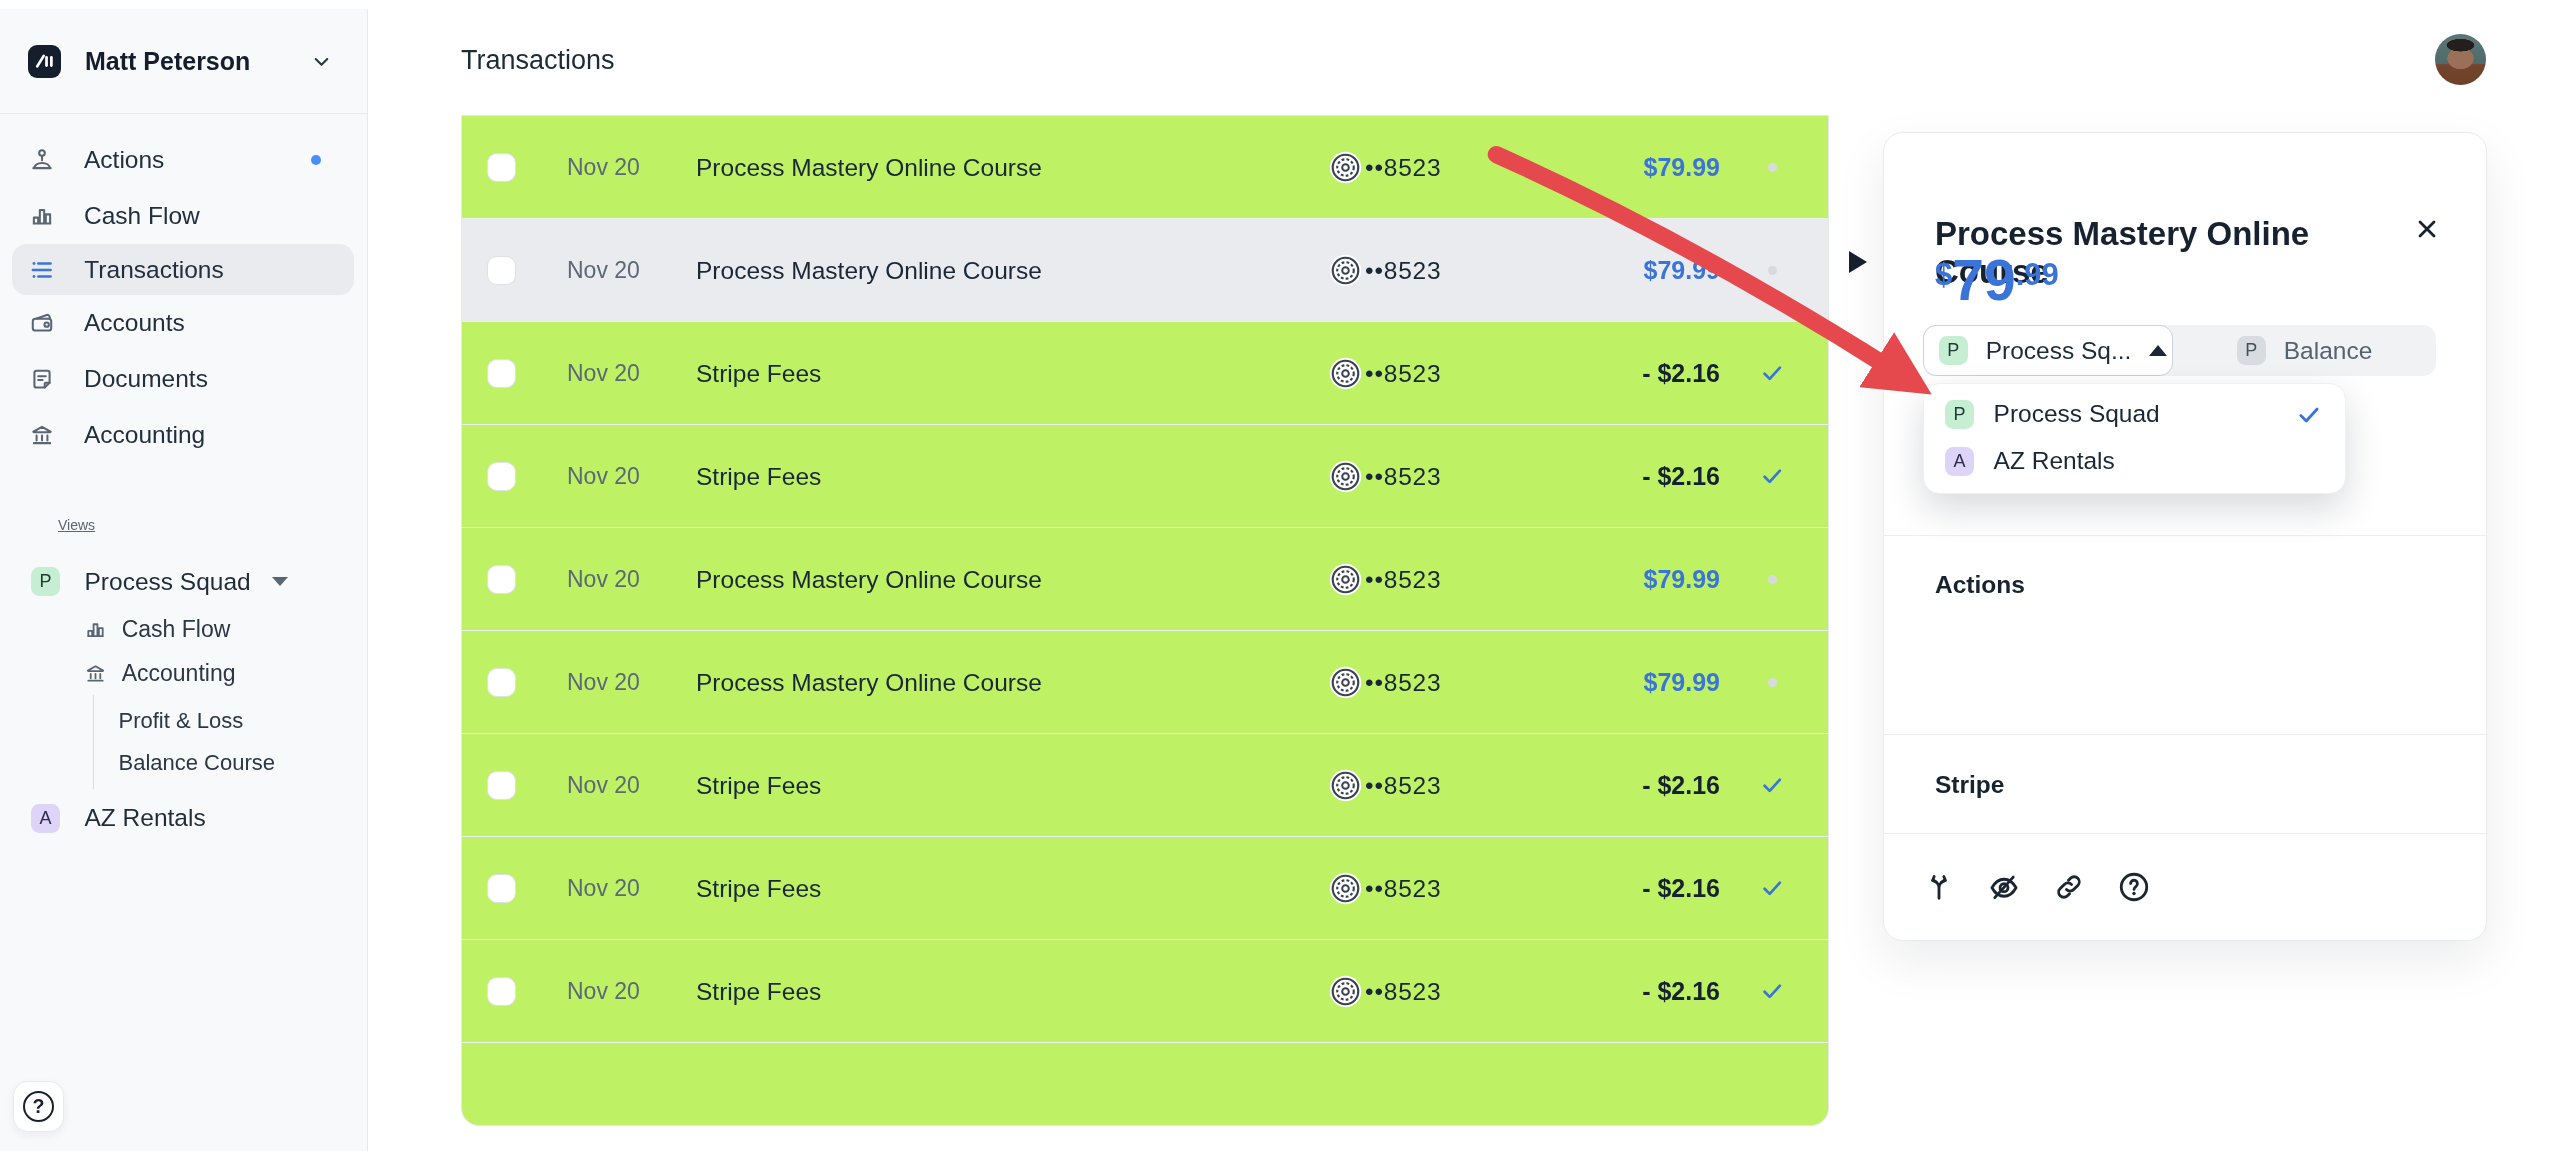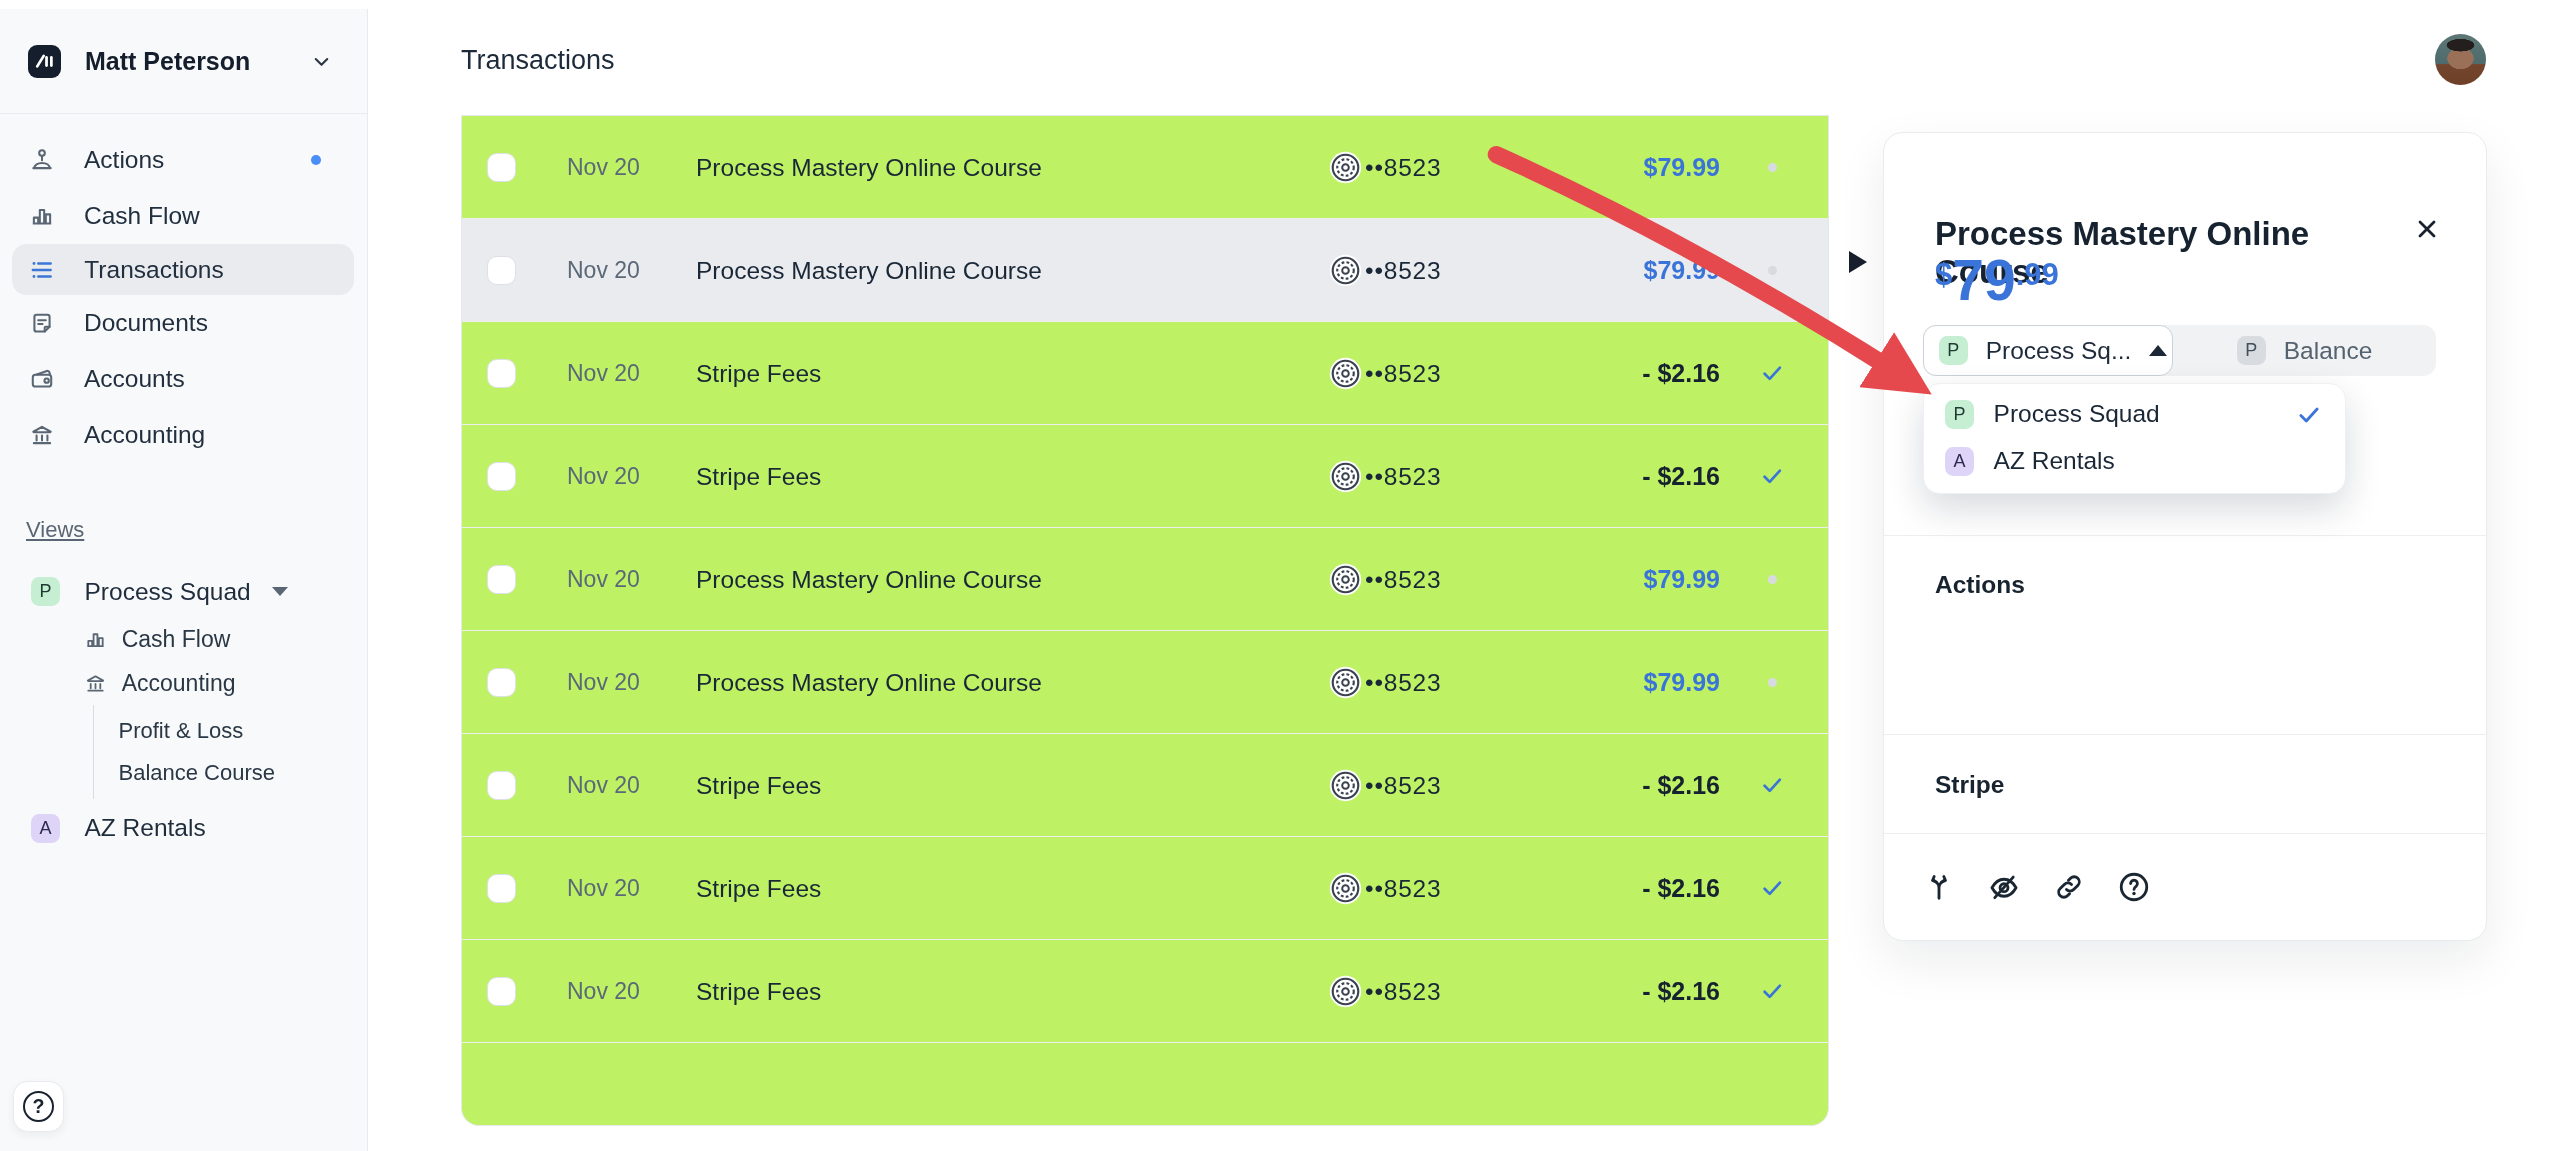--- a/index.html
+++ b/index.html
@@ -15,21 +15,21 @@
   .sb-chev { position:absolute; right:34px; top:41px; }
   .nav { position:absolute; top:123px; left:0; width:100%; }
   .nav-item { position:relative; height:56px; display:flex; align-items:center; padding-left:29px; cursor:pointer; }
   .nav-item .ic { width:26px; height:26px; margin-right:29px; flex:none; }
   .nav-item .lbl { font-size:24.5px; color:#222f3f; }
   .nav-item.active { background:#e9ebee; border-radius:14.7px; margin:0 13px 0 12.3px; padding-left:17px; height:51px; }
   .nav-item.active .ic { margin-right:29px; }
   .blue-dot { position:absolute; right:46px; top:50%; margin-top:-4.9px; width:9.8px; height:9.8px; border-radius:50%; background:#4b8ef7; }
 
   .views { position:absolute; top:508px; left:0; width:100%; }
-  .views-label { padding-left:26px; font-size:22px; color:#5a6673; margin-bottom:23px;text-decoration:underline; }
+  .views-label { padding-left:58px; font-size:14px; color:#5a6673; margin-bottom:23px;text-decoration:underline; }
   .ws-row { position:relative; height:51px; display:flex; align-items:center; padding-left:31px; cursor:pointer; }
   .badge { width:29px; height:29px; border-radius:8.2px; display:flex; align-items:center; justify-content:center; font-size:18px; font-weight:500; color:#1f3a33; flex:none; }
   .badge.green { background:#c5eed3; }
   .badge.purple { background:#ddd4f8; color:#2d2a4d; }
   .badge.gray { background:#d8dce1; color:#424e5b; }
   .ws-row .lbl { font-size:24.5px; color:#1f2c3c; margin-left:24.5px; }
   .tri-down { width:0; height:0; border-left:8.2px solid transparent; border-right:8.2px solid transparent; border-top:9.8px solid #5a6673; margin-left:21px; }
   .sub-row { height:44px; display:flex; align-items:center; padding-left:84px; cursor:pointer; }
   .sub-row .ic { width:23px; height:23px; margin-right:14.7px; flex:none; }
   .sub-row .lbl { font-size:23px; color:#2a3745; }
@@ -162,32 +162,32 @@
           <circle cx="4.6" cy="6" r="1.3" fill="#3b76d8"></circle>
           <path d="M8.5 6 H20" stroke="#3b76d8" stroke-width="2.2" stroke-linecap="round"></path>
           <path d="M3.5 12 H20" stroke="#3b76d8" stroke-width="2.2" stroke-linecap="round"></path>
           <circle cx="4.6" cy="18" r="1.3" fill="#3b76d8"></circle>
           <path d="M8.5 18 H20" stroke="#3b76d8" stroke-width="2.2" stroke-linecap="round"></path>
         </svg>
         <span class="lbl">Transactions</span>
       </div>
       <div class="nav-item">
         <svg class="ic" viewBox="0 0 24 24">
-          <path d="M5 6.4 a2 2 0 0 1 2-2 h10 a2 2 0 0 1 2 2 v9 l-4.5 4.5 h-7.5 a2 2 0 0 1-2-2 z" fill="none" stroke="#5a6673" stroke-width="1.9" stroke-linejoin="round"></path>
-          <path d="M19 15.4 h-3.5 a1 1 0 0 0-1 1 v3.5 M8.5 9.5 h7 M8.5 13 h4" fill="none" stroke="#5a6673" stroke-width="1.9" stroke-linecap="round"></path>
-        </svg>
-        <span class="lbl">Documents</span>
-      </div>
-      <div class="nav-item">
-        <svg class="ic" viewBox="0 0 24 24">
           <rect x="3.5" y="8" width="17" height="11" rx="2.4" fill="none" stroke="#5a6673" stroke-width="1.9"></rect>
           <path d="M6.5 8 L16.5 4.6 a1.8 1.8 0 0 1 2.3 1.1 L19.5 8" fill="none" stroke="#5a6673" stroke-width="1.9" stroke-linejoin="round"></path>
           <circle cx="16.3" cy="13.5" r="2" fill="none" stroke="#5a6673" stroke-width="1.9"></circle>
         </svg>
         <span class="lbl">Accounts</span>
+      </div>
+      <div class="nav-item">
+        <svg class="ic" viewBox="0 0 24 24">
+          <path d="M5 6.4 a2 2 0 0 1 2-2 h10 a2 2 0 0 1 2 2 v9 l-4.5 4.5 h-7.5 a2 2 0 0 1-2-2 z" fill="none" stroke="#5a6673" stroke-width="1.9" stroke-linejoin="round"></path>
+          <path d="M19 15.4 h-3.5 a1 1 0 0 0-1 1 v3.5 M8.5 9.5 h7 M8.5 13 h4" fill="none" stroke="#5a6673" stroke-width="1.9" stroke-linecap="round"></path>
+        </svg>
+        <span class="lbl">Documents</span>
       </div>
       <div class="nav-item">
         <svg class="ic" viewBox="0 0 32 32" width="26" height="26">
             <use href="#sym-bank"></use>
           </svg>
         <span class="lbl">Accounting</span>
       </div>
     </div>
 
     <div class="views">

